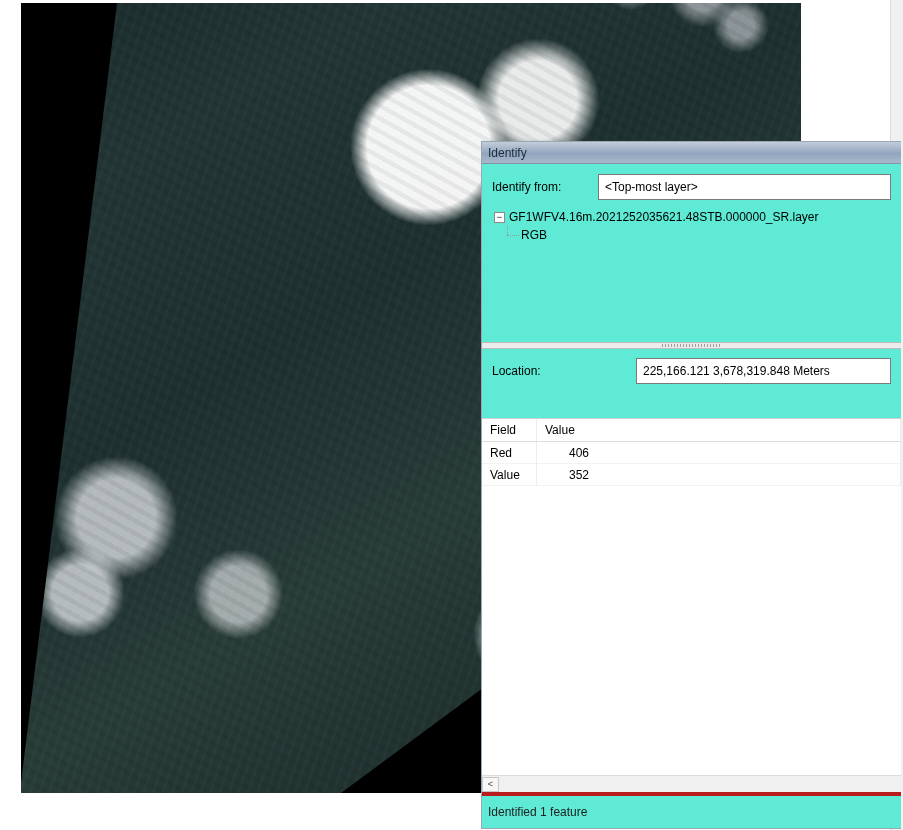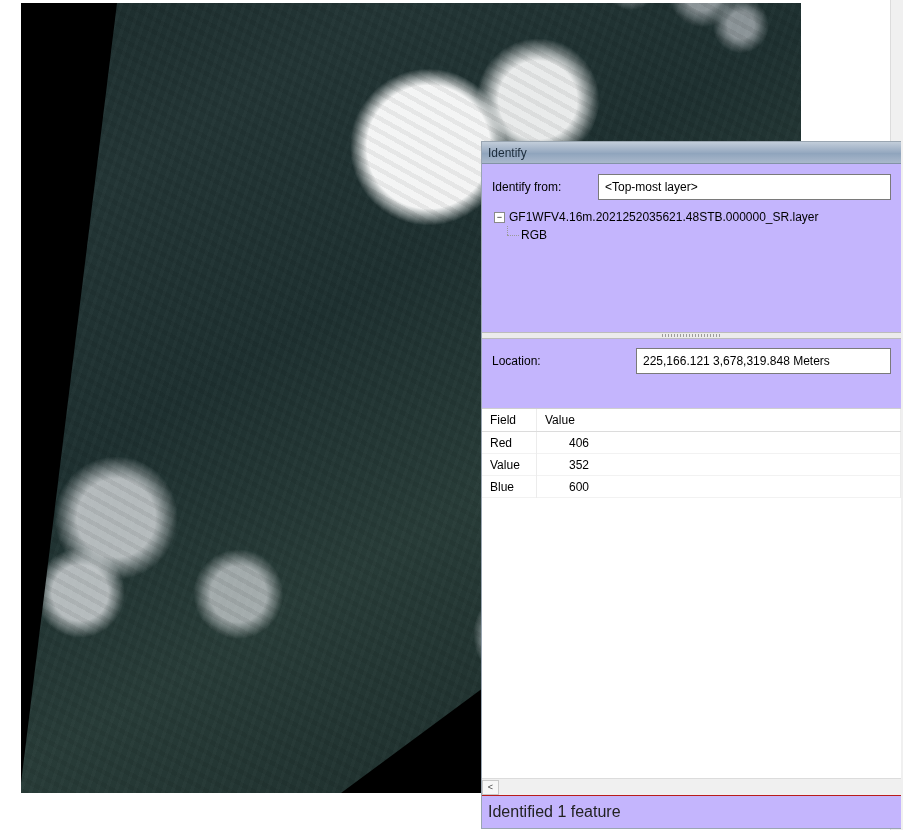--- a/index.html
+++ b/index.html
@@ -76,38 +76,38 @@
     border-left:1px solid #dcdcdc;
   }
 
   
   .identify-panel {
     position: absolute;
     left: 481px;
     top: 141px;
     width: 420px;
     height: 688px;
-    background: #c4b5fd;
+    background: #5eead4;
     border: 1px solid #9aa6b2;
     border-right: none;
     display: flex;
     flex-direction: column;
   }
   .identify-title {
     height: 22px;
     background: linear-gradient(#c2cdda,#96a9c0 50%,#8ea3bc 51%,#a9b8cb);
     border-bottom: 1px solid #8393a6;
     display:flex; align-items:center;
     padding: 0 6px;
     font-size: 12px;
     color: #1b2b3a;
     user-select:none;
   }
   .identify-body {
-    padding: 10px 10px 6px 10px;
+    padding: 10px 10px 16px 10px;
   }
   .row {
     display:flex; align-items:center; gap:10px;
     margin-bottom: 8px;
   }
   .row label {
     width: 96px;
   }
   .combo, .textfield {
     flex:1;
@@ -204,25 +204,25 @@
     width:17px; height:15px;
     background:#f7f7f7;
     border:1px solid #c9c9c9;
     display:flex;align-items:center;justify-content:center;
     font-size:9px; color:#444;
   }
   .hscroll .track { flex:1; }
 
   .status {
     height:22px;
-    border-top:1px solid #b91c1c;
+    border-top:4px solid #b91c1c;
     display:flex; align-items:center;
     padding: 16px 6px;
     color:#222;
-    font-size:16px;
+    font-size:12px;
   }
 </style>
 </head>
 <body>
 
 <div class="map-viewport">
   <div class="imagery">
     <div class="sat"></div>
     <div class="tri tl"></div>
     <div class="tri br"></div>
@@ -275,24 +275,20 @@
     </div>
     <div class="grid-body">
       <div class="grid-row">
         <div class="cell col-field">Red</div>
         <div class="cell col-value">406</div>
       </div>
       <div class="grid-row">
         <div class="cell col-field">Value</div>
         <div class="cell col-value">352</div>
       </div>
-      <div class="grid-row">
-        <div class="cell col-field">Blue</div>
-        <div class="cell col-value">600</div>
-      </div>
     </div>
     <div class="hscroll">
       <div class="btn">
         <span>&lt;</span>
       </div>
       <div class="track"></div>
     </div>
   </div>
 
   <div class="status">

